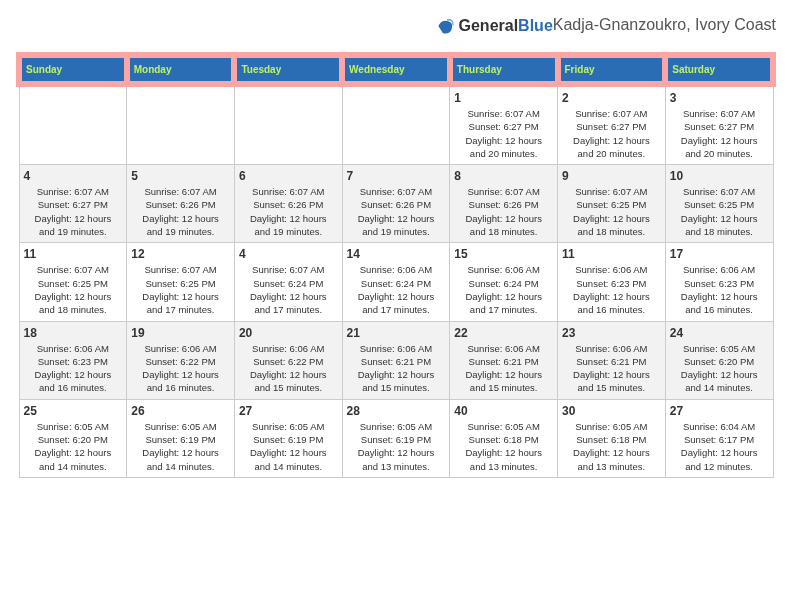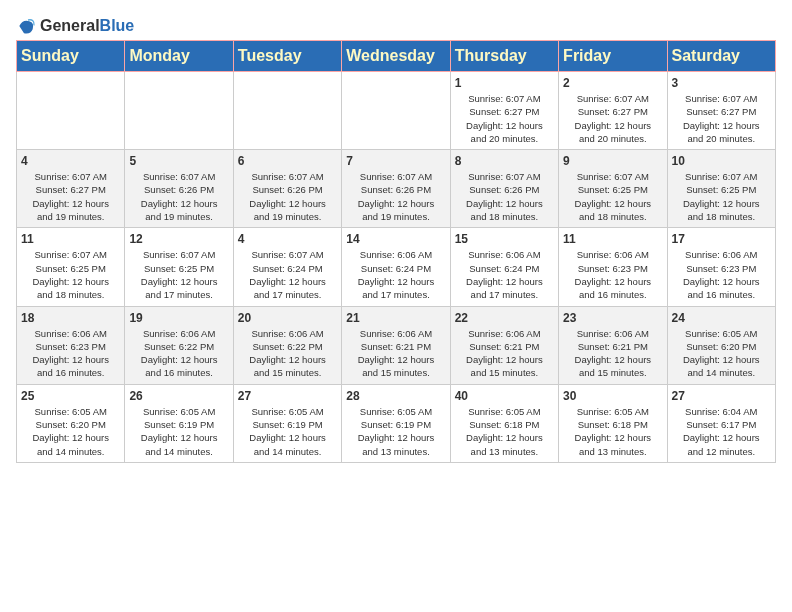--- a/index.html
+++ b/index.html
@@ -5,23 +5,23 @@
     * { box-sizing: border-box; margin: 0; padding: 0; }
     body {
       font-family: Arial, sans-serif;
       background: #fff;
       width: 792px;
       min-height: 612px;
       padding: 16px;
     }
     .header-area {
       display: flex;
-      justify-content: space-between;
+      justify-content: flex-end;
       align-items: flex-start;
-      margin-bottom: 4px;
+      margin-bottom: 16px;
     }
     .logo {
       display: flex;
       align-items: center;
       gap: 4px;
     }
     .logo-icon {
       width: 20px;
       height: 20px;
     }
@@ -37,26 +37,26 @@
     .subtitle {
       font-size: 16px;
       color: #555;
     }
     table {
       width: 100%;
       border-collapse: collapse;
     }
     thead tr th {
       background-color: #2a6db5;
-      color: #fef9c3;
-      font-size: 16px;
+      color: #bef264;
+      font-size: 10px;
       font-weight: bold;
       padding: 6px 4px;
       text-align: left;
-      border: 1px solid #fca5a5;
+      border: 6px solid #fca5a5;
     }
     tbody tr td {
       border: 1px solid #ccc;
       vertical-align: top;
       padding: 4px;
       font-size: 10px;
       color: #333;
       width: calc(100% / 7);
       min-height: 80px;
     }
@@ -90,20 +90,21 @@
       <path d="M5 15 Q10 5 20 8 Q28 10 25 20 Q22 28 12 26 Z" fill="#2a6db5"></path>
       <path d="M18 6 Q28 4 27 14" stroke="#5aabde" stroke-width="2" fill="none"></path>
     </svg>
     <div>
       <div>
         <span style="font-size:16px;font-weight:bold;color:#333;">General</span><span style="font-size:16px;font-weight:bold;color:#2a6db5;">Blue</span>
       </div>
     </div>
   </div>
   <div class="title-area">
+    <div class="subtitle">Kadja-Gnanzoukro, Ivory Coast</div>
   </div>
 </div>
 
 <table>
   <thead>
     <tr>
     <th>Sunday</th>
         <th>Monday</th>
         <th>Tuesday</th>
         <th>Wednesday</th>

